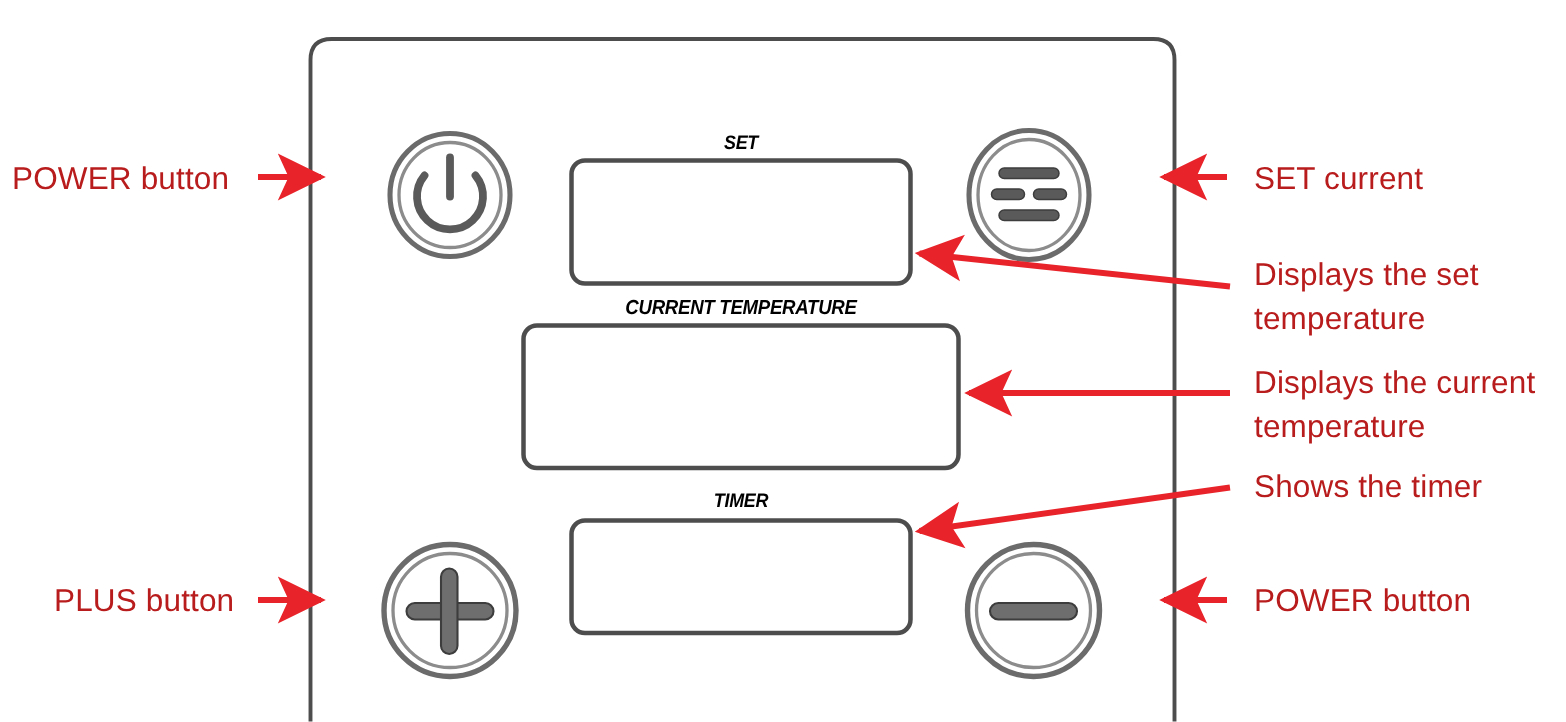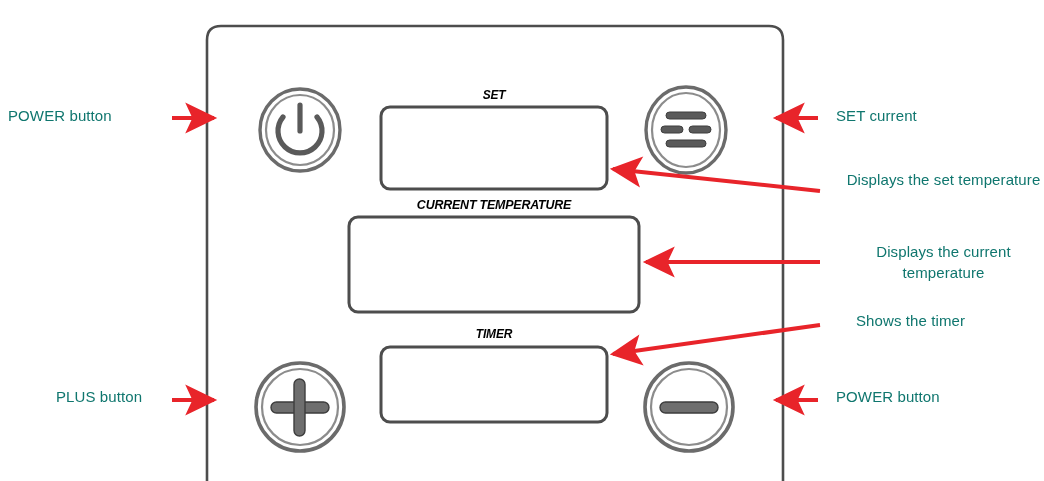--- a/index.html
+++ b/index.html
@@ -28,37 +28,36 @@
     position: absolute;
     left: 0; top: 0;
     width: 1044px;
     height: 481px;
   }
 
   
   .callout {
     position: absolute;
     font-family: "Liberation Sans", sans-serif;
-    font-size: 15px;
+    font-size: 21px;
     font-weight: 400;
-    color: #0f766e;
+    color: #b91c1c;
     letter-spacing: 0.1px;
     white-space: nowrap;
     line-height: 1.38;
-    text-align: center;
   }
   .callout.multiline { white-space: normal; width: 215px; }
 
   #callout-power  { left: 8px;   top: 93px; }
-  #callout-plus   { left: 36px;  top: 374px; margin-left: 20px; }
+  #callout-plus   { left: 36px;  top: 374px; }
   #callout-set    { left: 836px; top: 93px; }
   #callout-minus  { left: 836px; top: 374px; }
   #callout-setdisp   { left: 836px; top: 157px; }
   #callout-curdisp   { left: 836px; top: 229px; }
-  #callout-timerdisp { left: 836px; top: 298px; margin-left: 20px; }
+  #callout-timerdisp { left: 836px; top: 298px; }
 
   
   .face-label {
     position: absolute;
     font-family: "Liberation Sans", sans-serif;
     font-weight: 700;
     font-style: italic;
     font-size: 13px;
     color: #000000;
     letter-spacing: -0.2px;

